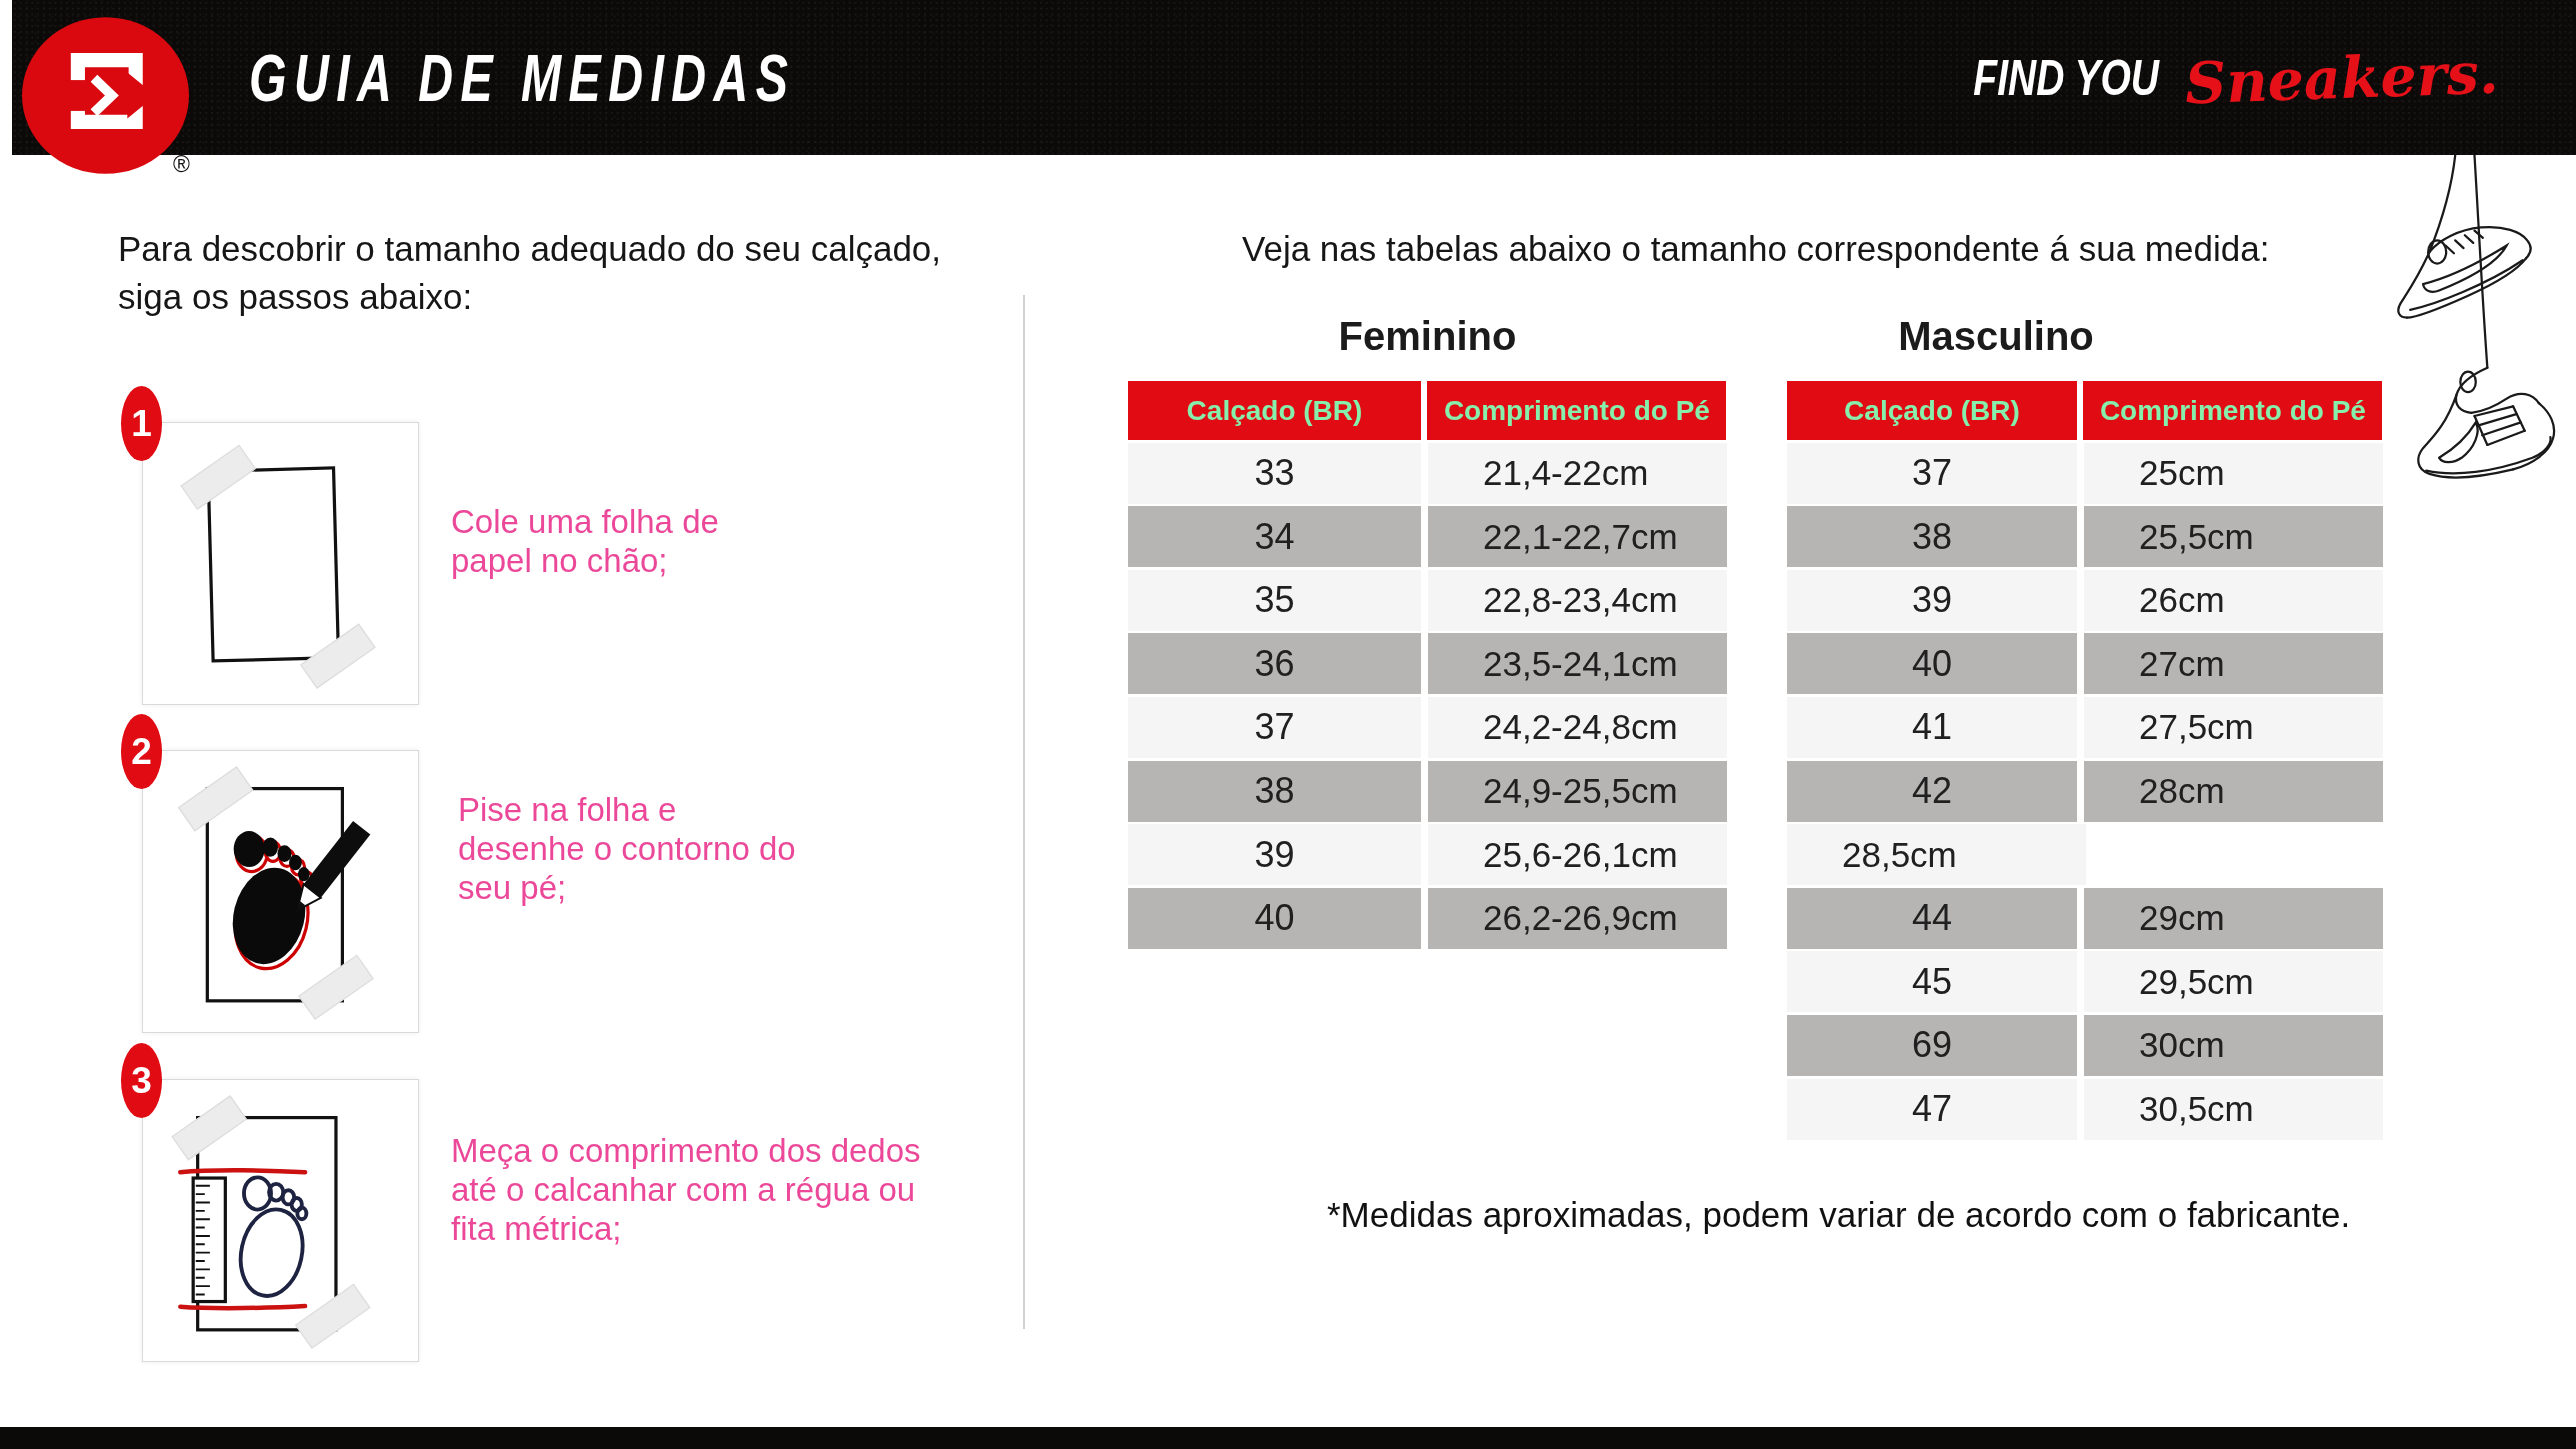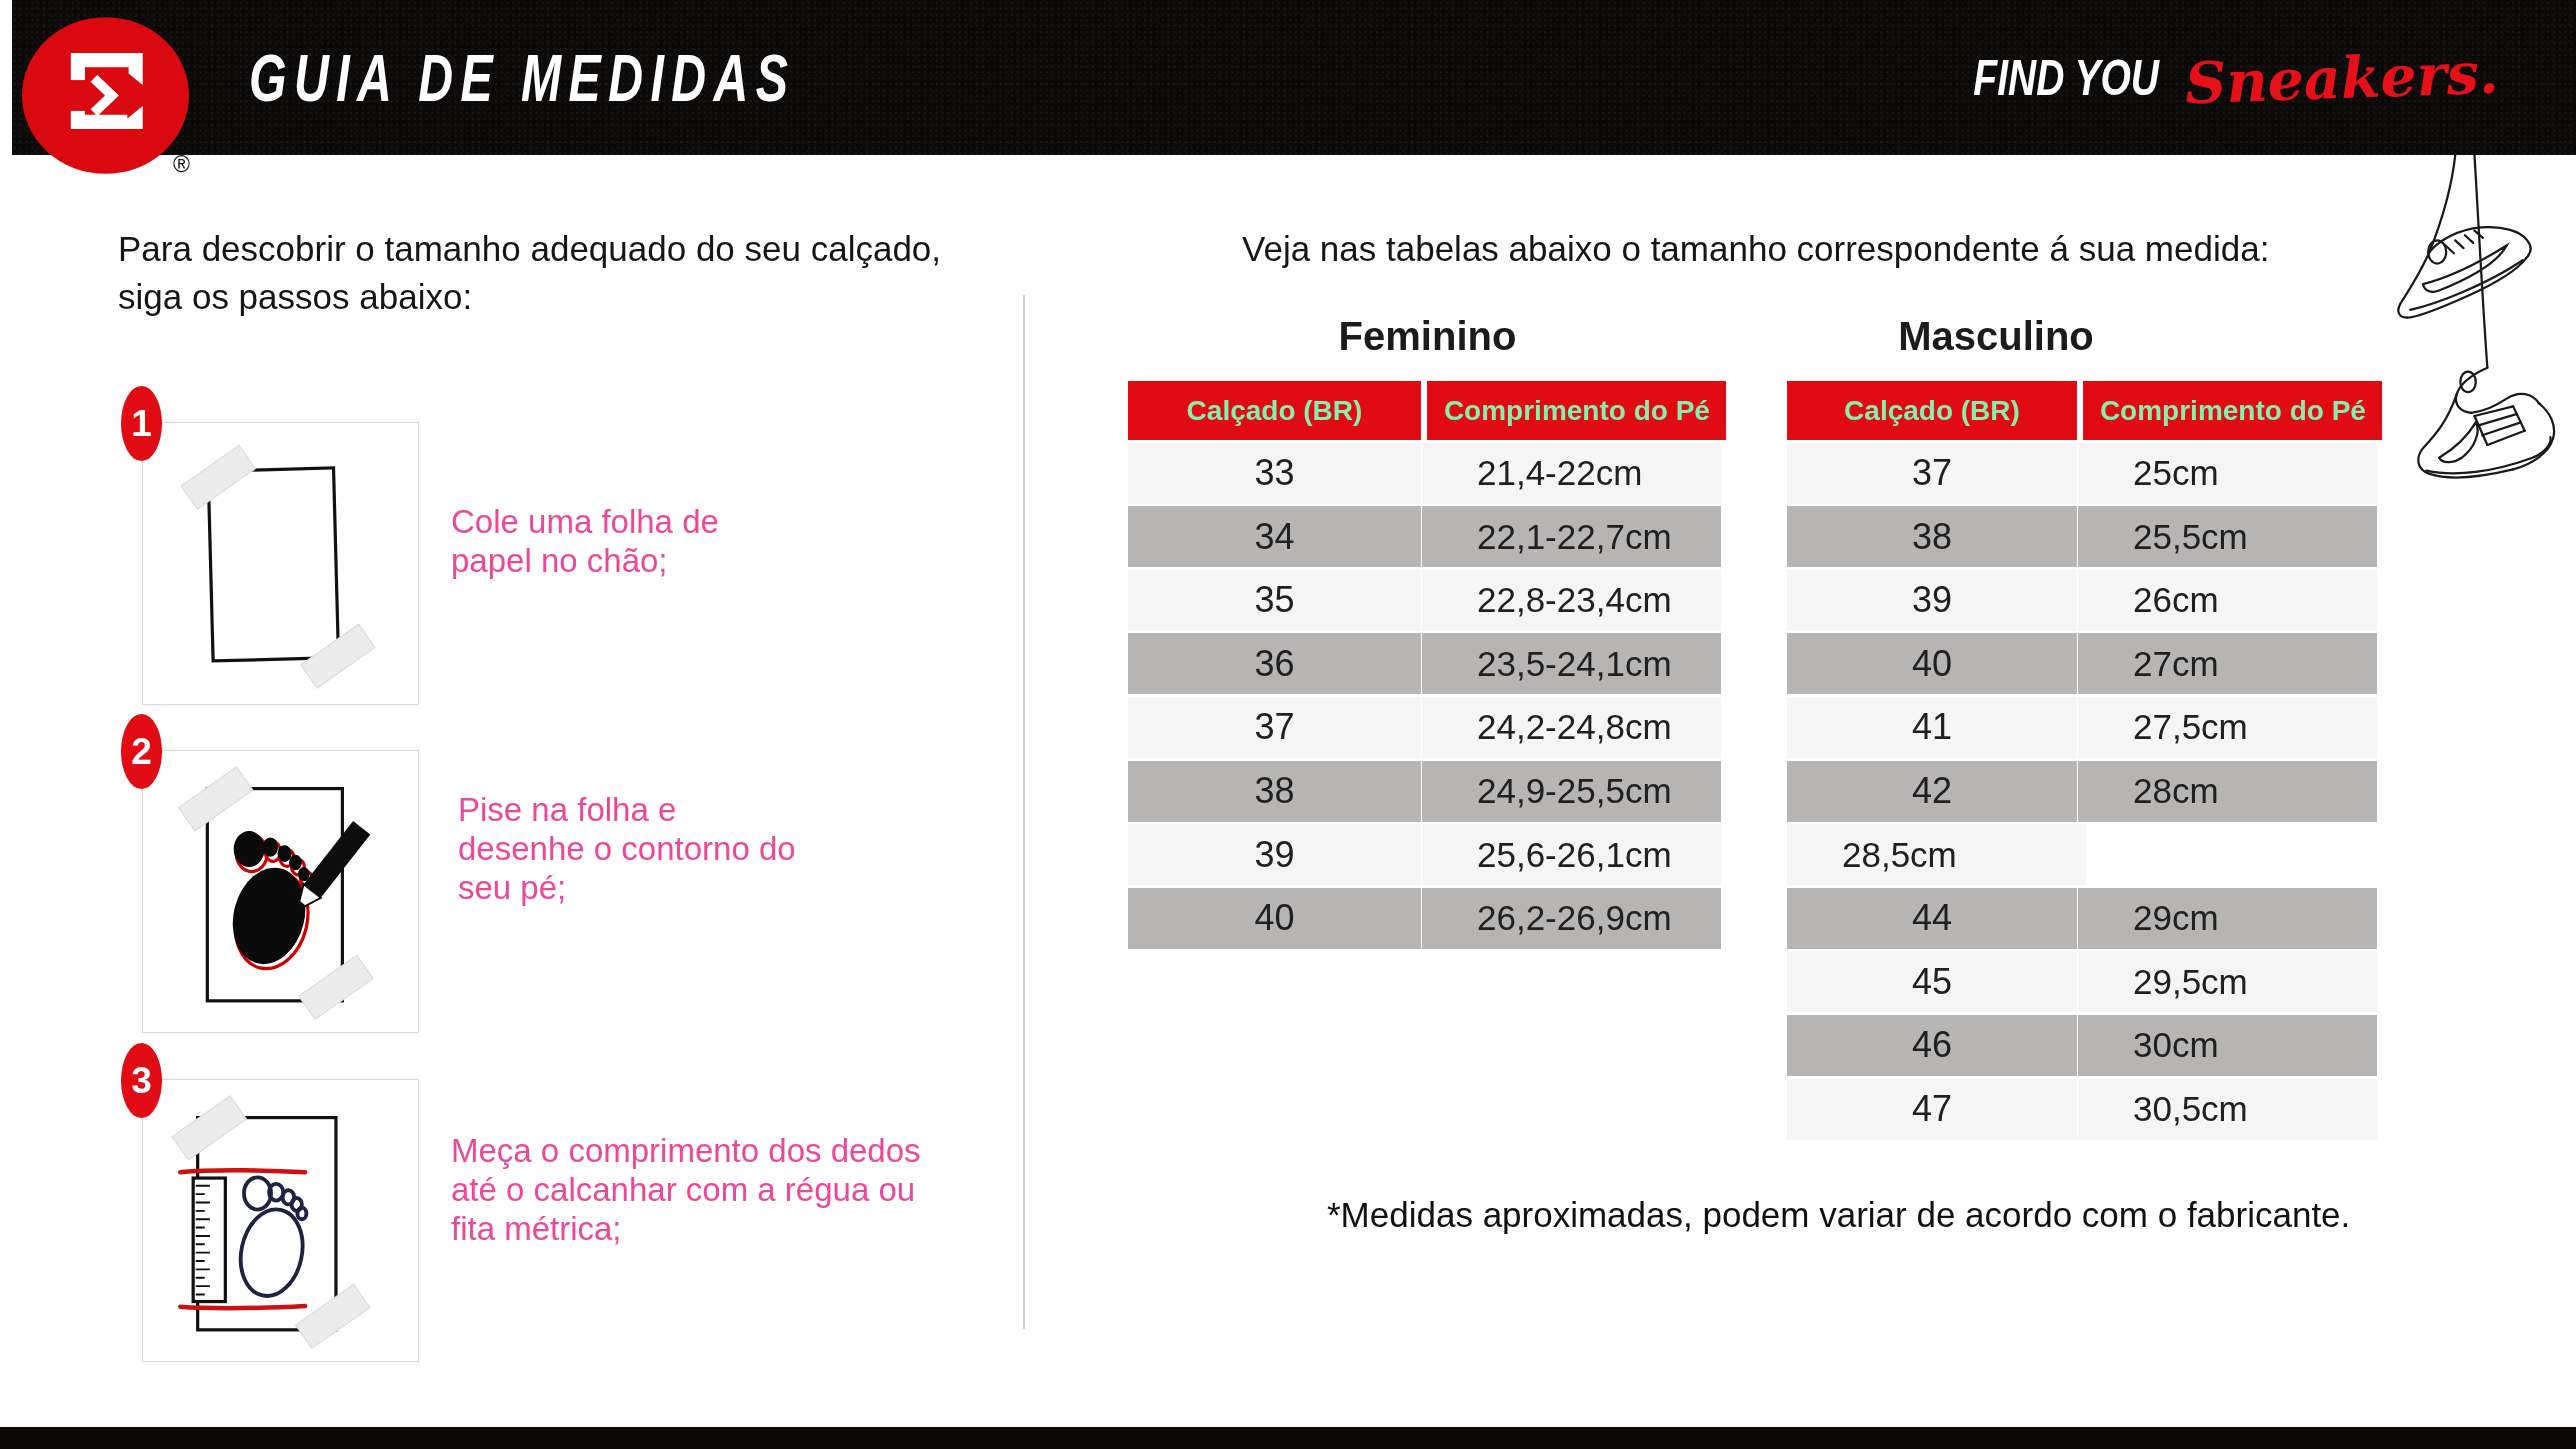--- a/index.html
+++ b/index.html
@@ -89,21 +89,21 @@
   .table.fem{left:1128px;width:599px;}
   .table.mas{left:1787px;width:596px;}
   .thead{display:flex;gap:6.4px;height:59px;}
   .th{
     background:var(--red);color:#86efac;
     display:flex;align-items:center;justify-content:center;
     font-weight:700;font-size:28px;
   }
   .fem .th.c1{width:293px;} .fem .th.c2{width:299px;}
   .mas .th.c1{width:290px;} .mas .th.c2{width:299px;}
-  .trow{display:flex;gap:1px;height:61px;margin-top:2.6px;}
+  .trow{display:flex;gap:1px;height:61px;margin-top:2.6px;justify-content:space-between;}
   .cell{display:flex;align-items:center;font-size:36px;color:#202020;}
   .cell.size{justify-content:center;}
   .fem .cell.size{width:293px;} .mas .cell.size{width:290px;}
   .cell.len{width:299px;padding-left:55px;font-size:35px;}
   .trow.light .cell{background:var(--row-light);}
   .trow.dark .cell{background:var(--row-gray);}
   .footnote{position:absolute;left:1314px;top:1195px;font-size:35px;color:#111111;white-space:nowrap;margin-left:13px;}
   
   .bottombar{position:absolute;left:0;bottom:0;width:2576px;height:22px;background:var(--header-black);}
 </style>
@@ -335,21 +335,21 @@
       </div>
     <div class="trow dark">
         <div class="cell size">44</div>
         <div class="cell len">29cm</div>
       </div>
     <div class="trow light">
         <div class="cell size">45</div>
         <div class="cell len">29,5cm</div>
       </div>
     <div class="trow dark">
-        <div class="cell size">46</div>
+        <div class="cell size">69</div>
         <div class="cell len">30cm</div>
       </div>
     <div class="trow light">
         <div class="cell size">47</div>
         <div class="cell len">30,5cm</div>
       </div>
   </div>
 
   <p class="footnote">*Medidas aproximadas, podem variar de acordo com o fabricante.</p>
 

